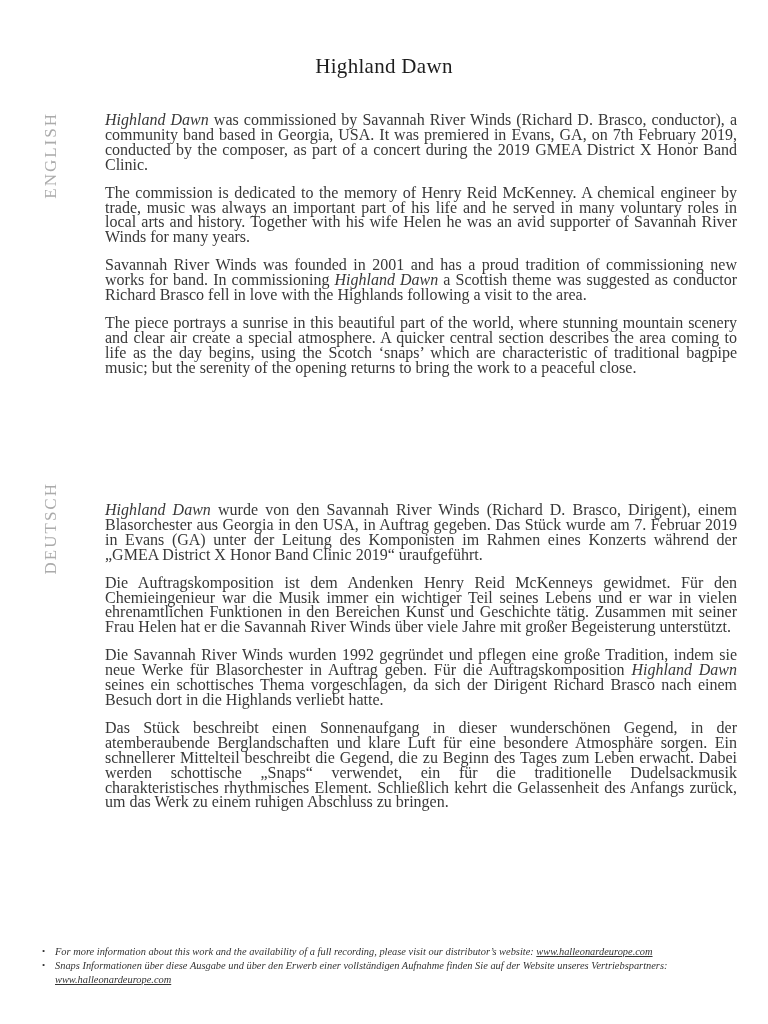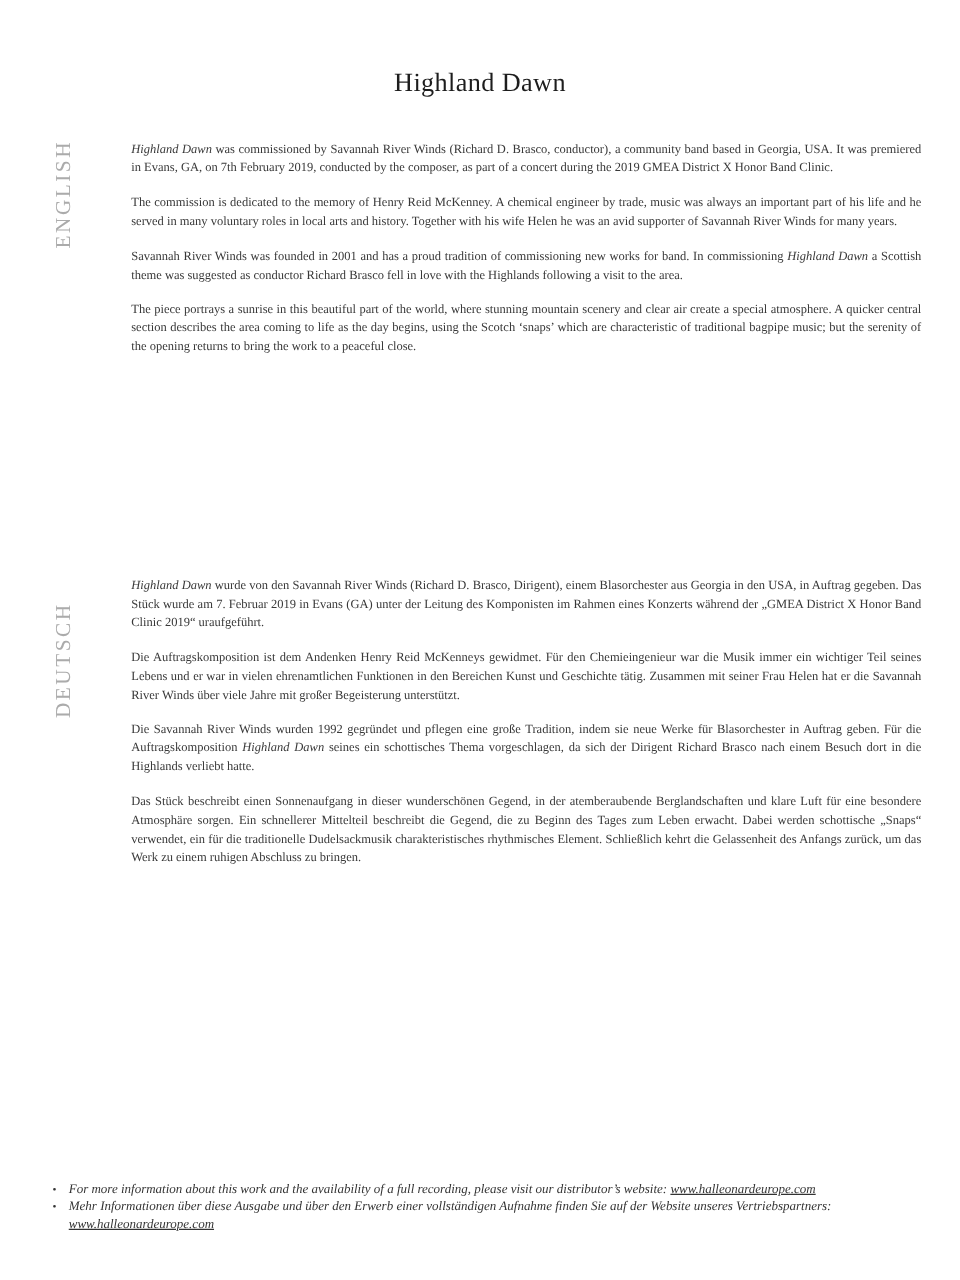--- a/index.html
+++ b/index.html
@@ -39,24 +39,24 @@
     user-select: none;
   }
   .vlabel-en { top: 112px; }
   .vlabel-de { top: 482px; }
   .section {
     position: absolute;
     left: 105px;
     width: 632px;
   }
   .sec-en { top: 113px; }
-  .sec-de { top: 462px; }
+  .sec-de { top: 503px; }
   .para {
     margin: 0 0 13px 0;
-    font-size: 10px;
+    font-size: 16px;
     line-height: 14.9px;
     text-align: justify;
     color: #383838;
   }
   .it { font-style: italic; }
   .url { text-decoration: underline; }
   .footer {
     position: absolute;
     left: 42px;
     top: 945px;
@@ -105,17 +105,17 @@
     <p class="para"><span>Das Stück beschreibt einen Sonnenaufgang in dieser wunderschönen Gegend, in der atemberaubende Berglandschaften und klare Luft für eine besondere Atmosphäre sorgen. Ein schnellerer Mittelteil beschreibt die Gegend, die zu Beginn des Tages zum Leben erwacht. Dabei werden schottische „Snaps“ verwendet, ein für die traditionelle Dudelsackmusik charakteristisches rhythmisches Element. Schließlich kehrt die Gelassenheit des Anfangs zurück, um das Werk zu einem ruhigen Abschluss zu bringen.</span></p>
   </div>
 
   <div class="footer">
     <div class="footer-item">
       <span class="bullet">•</span>
       <span class="footer-text"><span>For more information about this work and the availability of a full recording, please visit our distributor’s website: </span><span class="url">www.halleonardeurope.com</span></span>
     </div>
     <div class="footer-item">
       <span class="bullet">•</span>
-      <span class="footer-text"><span>Mehr Informationen über diese Ausgabe und über den Erwerb einer vollständigen Aufnahme finden Sie auf der Website unseres Vertriebspartners: </span><span class="url">www.halleonardeurope.com</span></span>
+      <span class="footer-text"><span>Snaps Informationen über diese Ausgabe und über den Erwerb einer vollständigen Aufnahme finden Sie auf der Website unseres Vertriebspartners: </span><span class="url">www.halleonardeurope.com</span></span>
     </div>
   </div>
 
 </div>
 
 </body></html>

